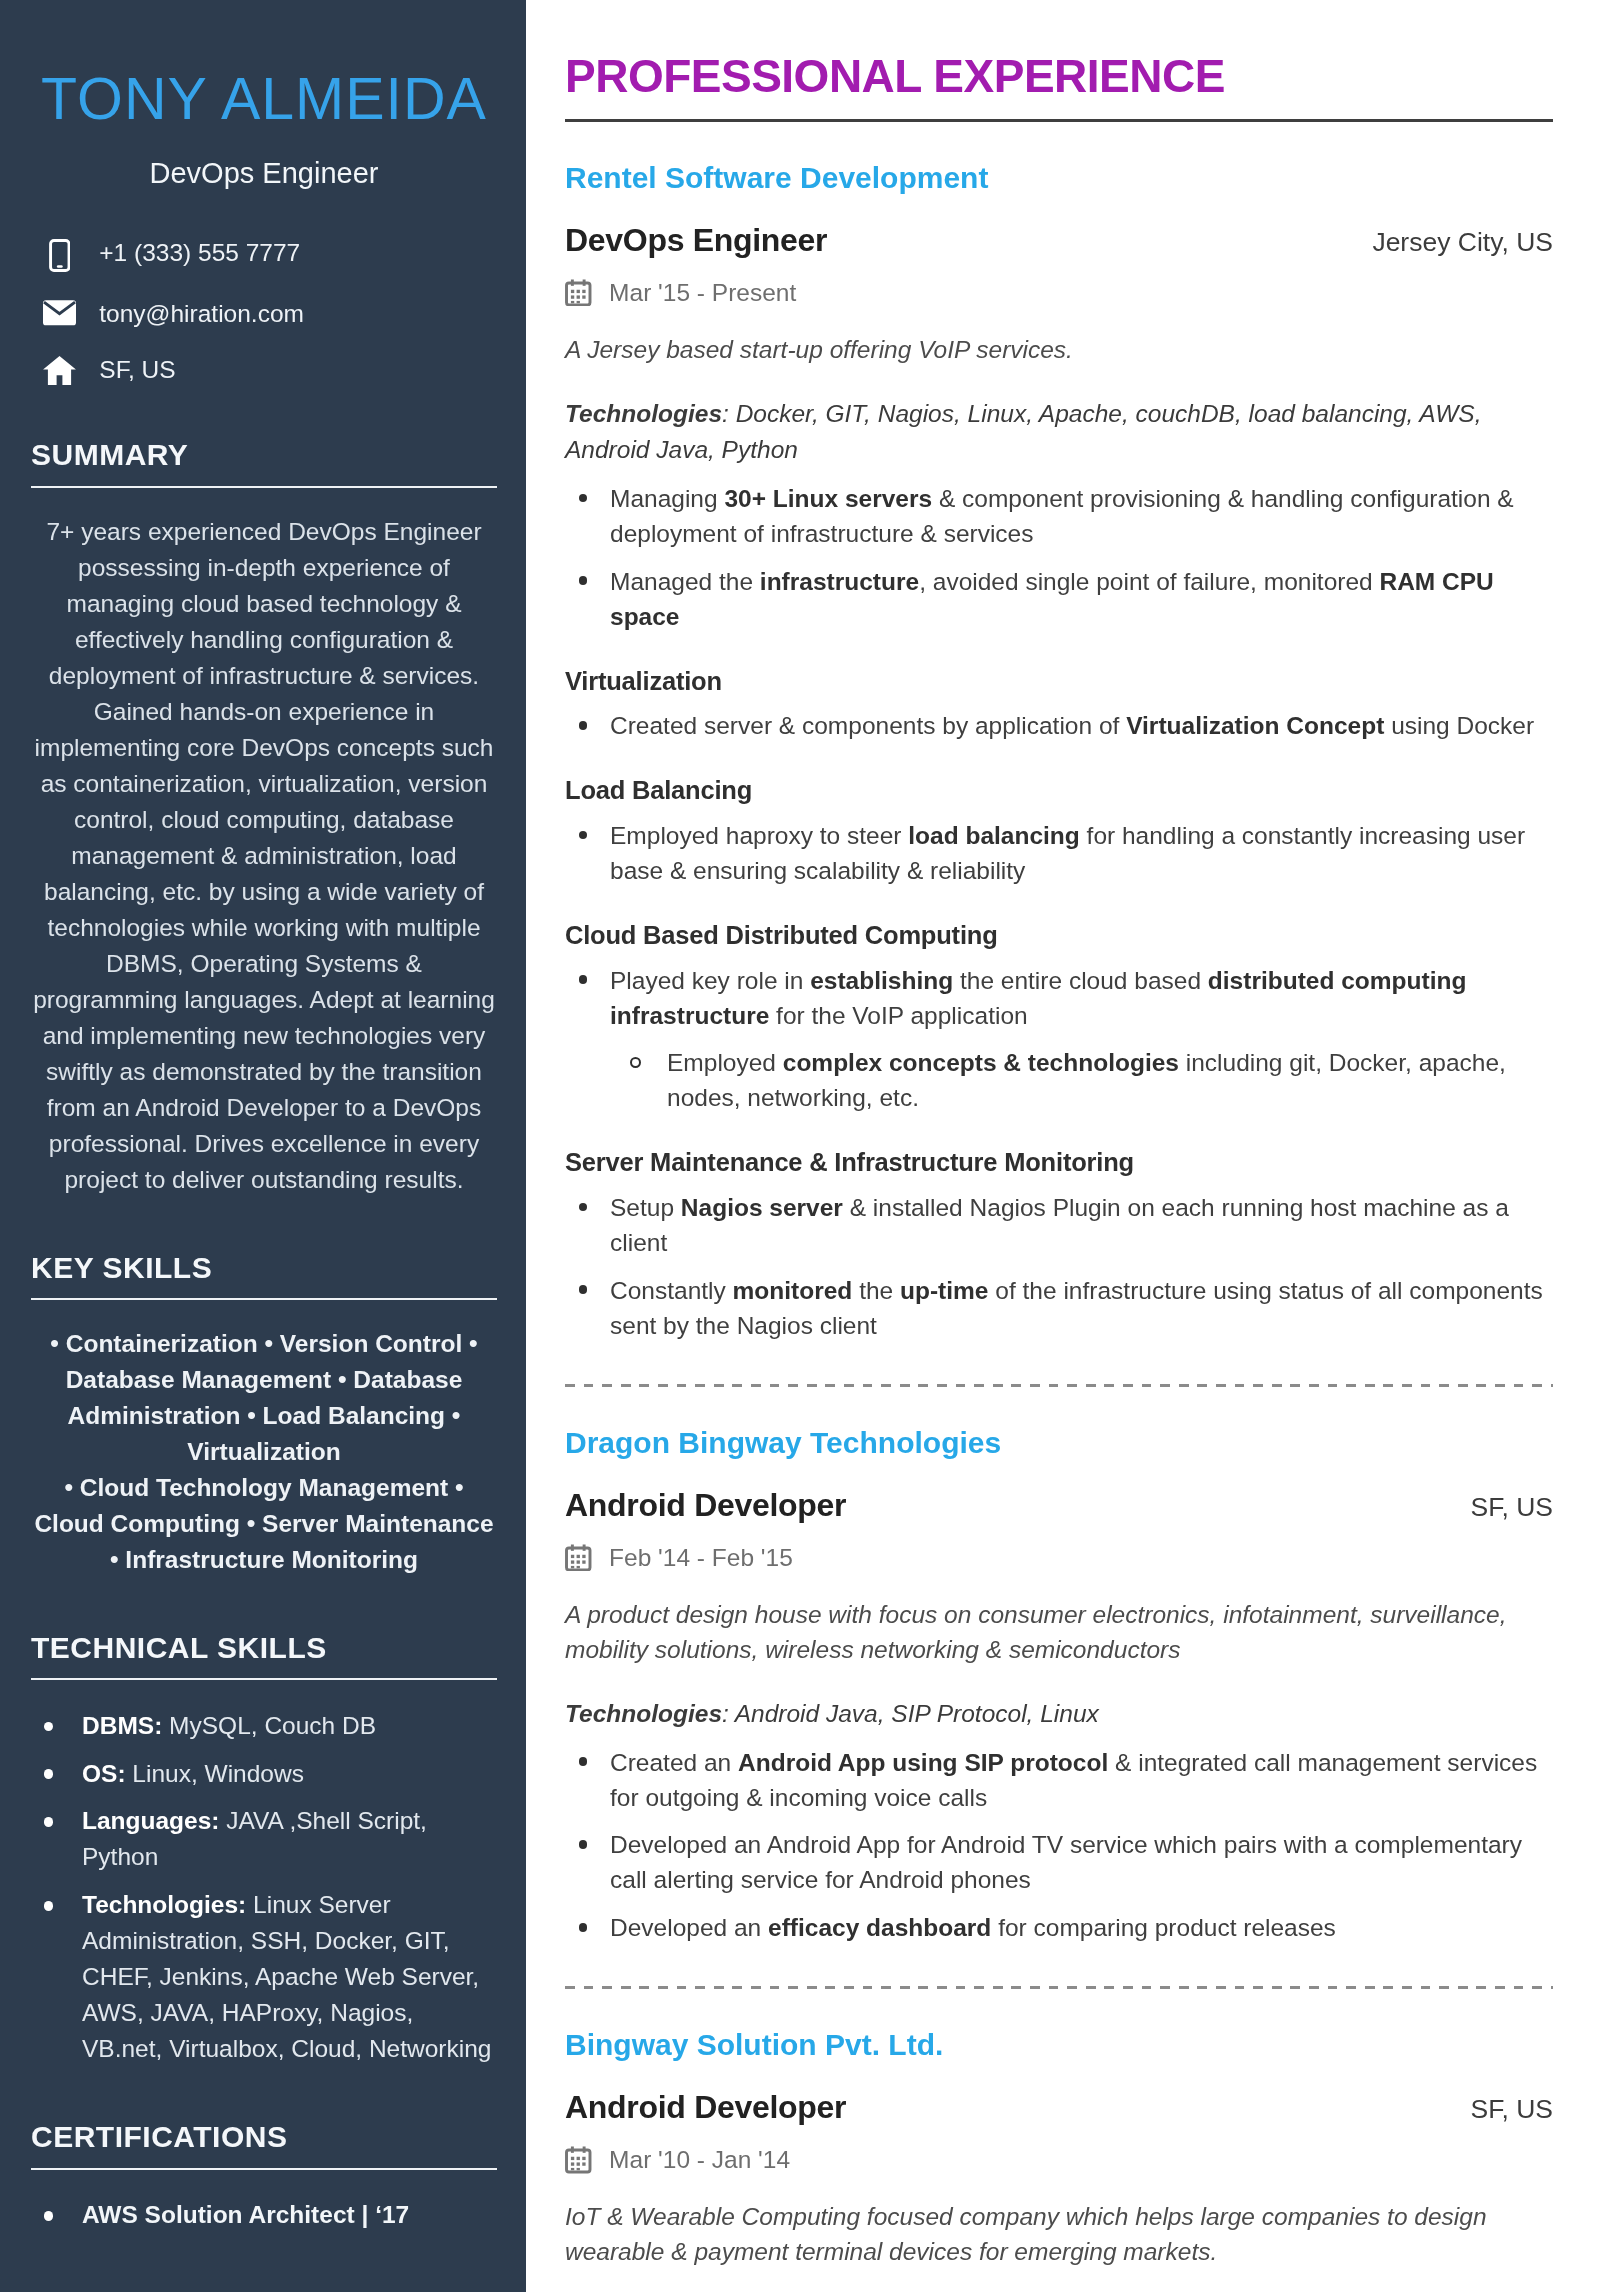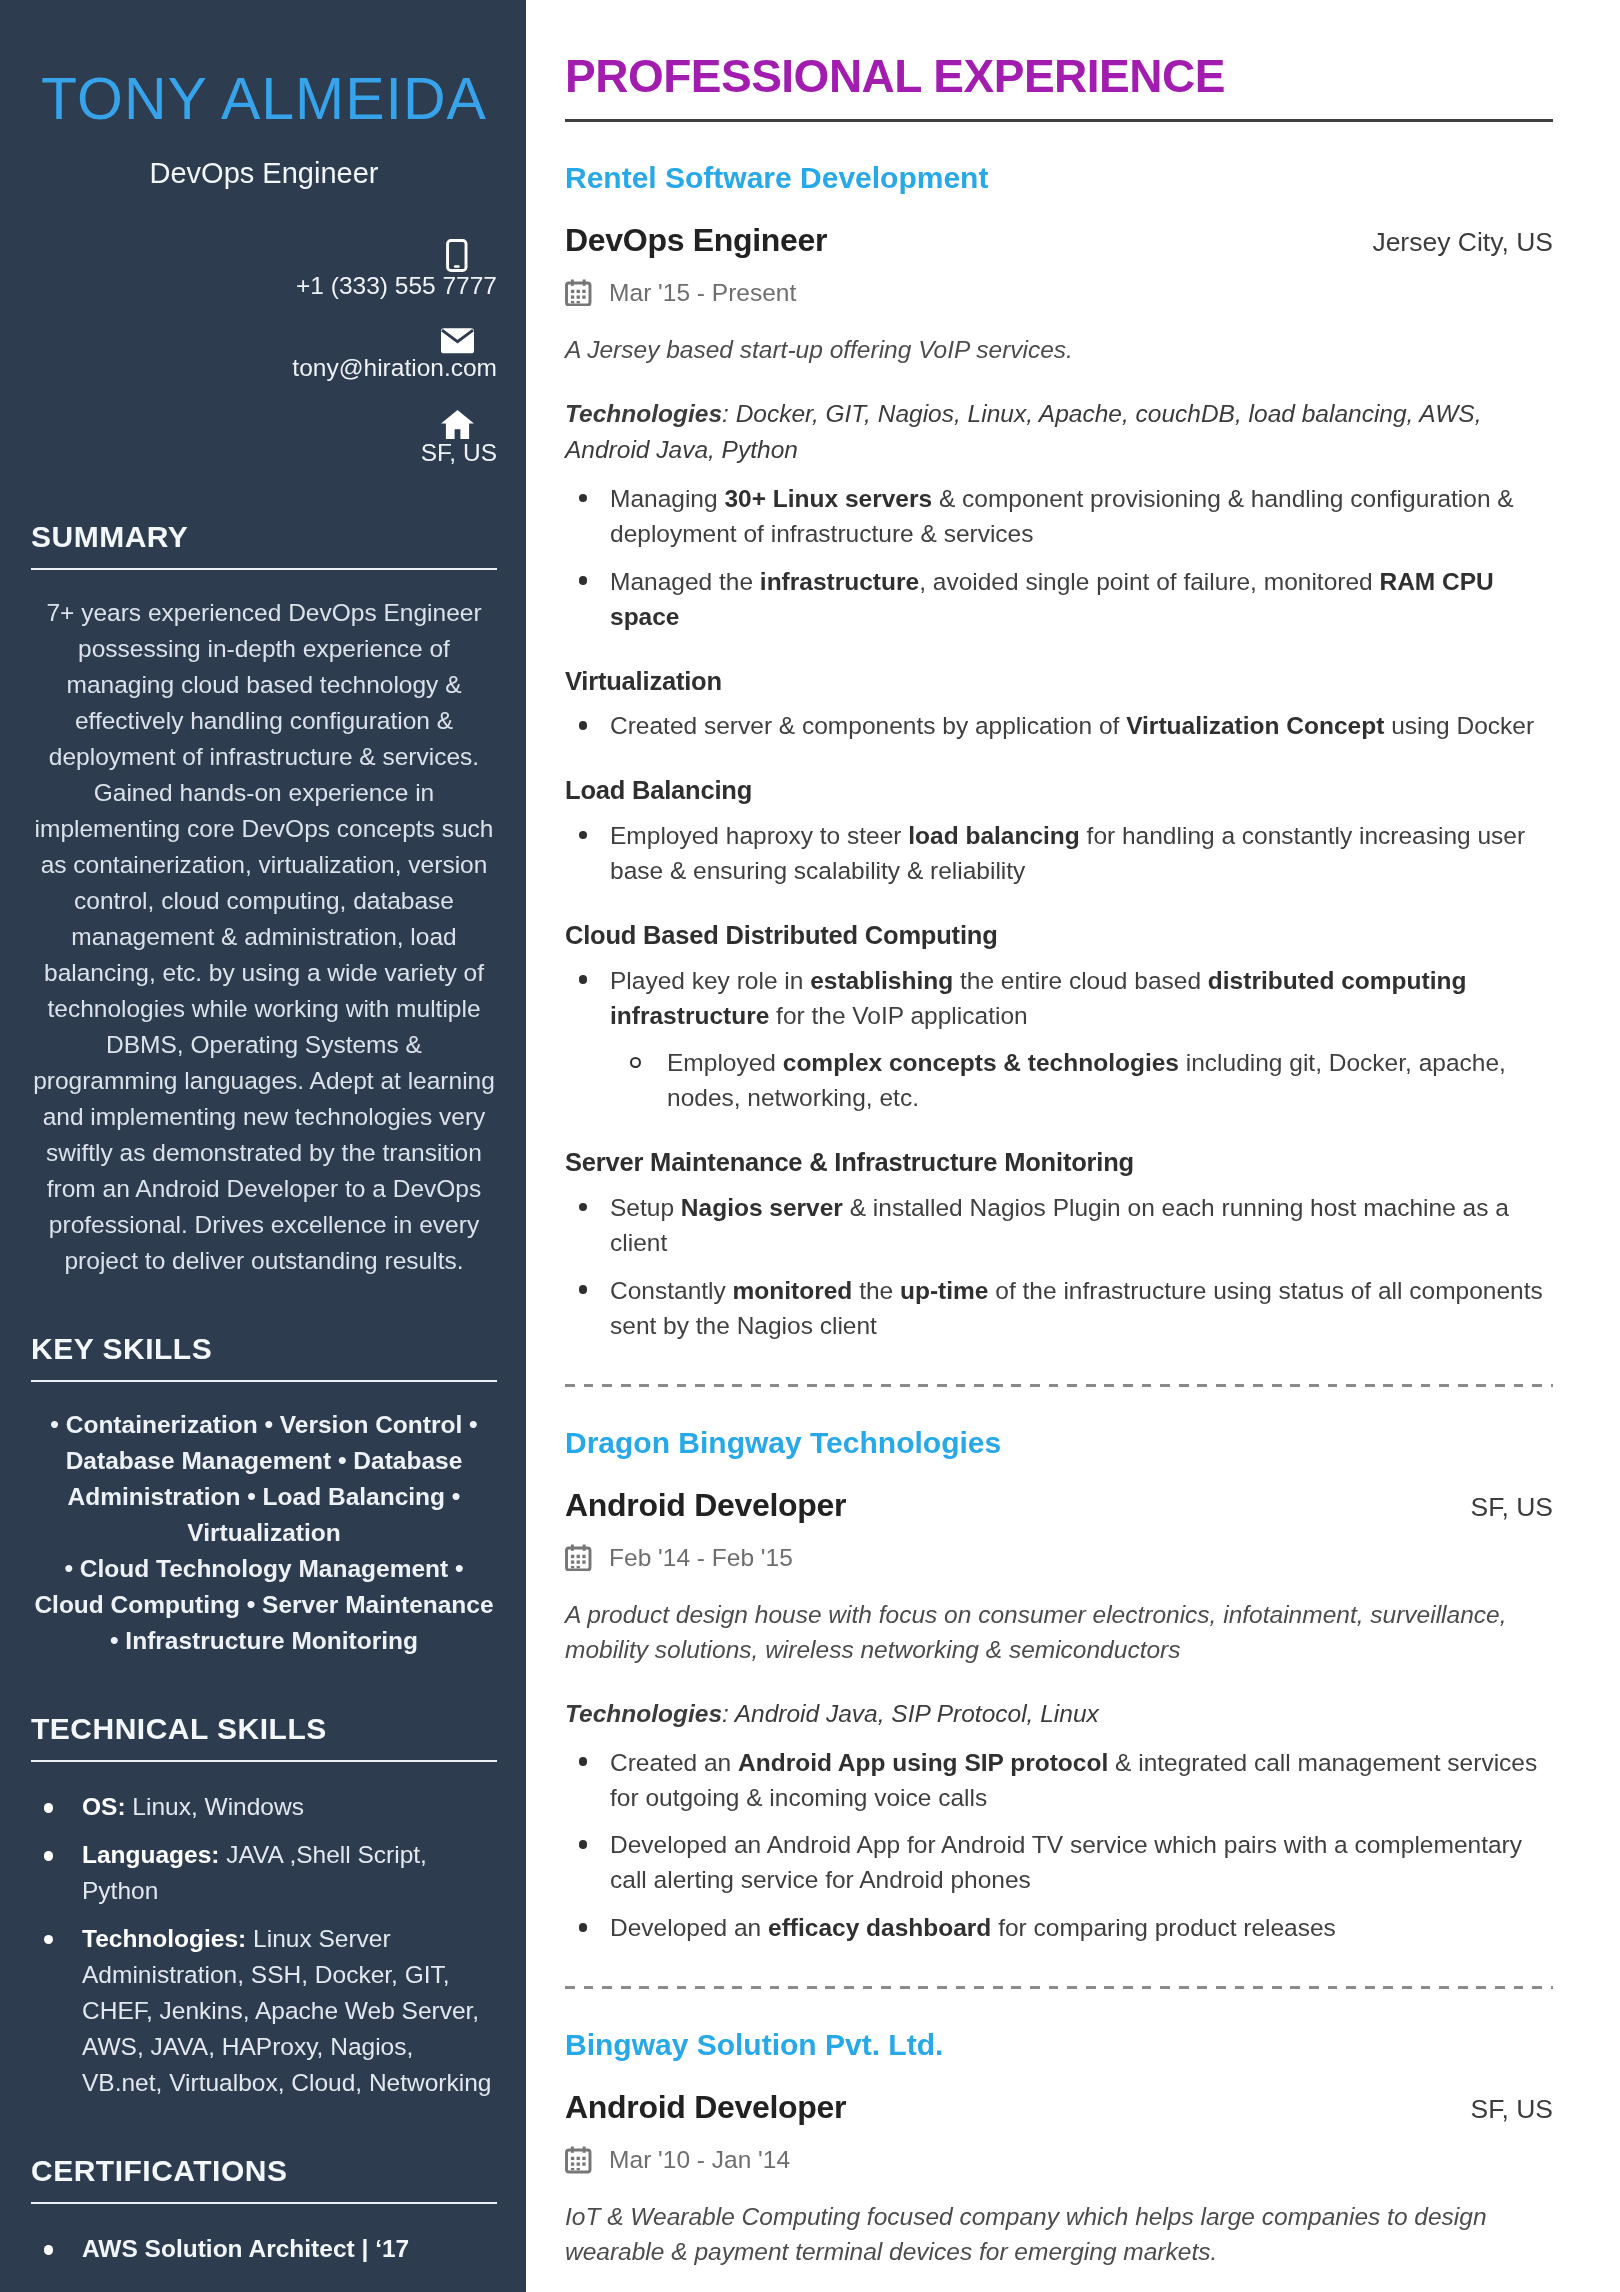--- a/index.html
+++ b/index.html
@@ -7,21 +7,21 @@
   body { font-family:"Liberation Sans", sans-serif; }
   .page { width:1620px; height:2293px; display:flex; overflow:hidden; background:#ffffff; }
 
   
   .sidebar { width:526px; flex-shrink:0; background:#2d3c4e; color:#dde3e9;
              padding:67px 29px 39px 31px; overflow:hidden; }
   .s-name { font-size:59px; font-weight:400; letter-spacing:1px; color:#36a3ea;
             text-align:center; line-height:1.1; white-space:nowrap; }
   .s-title { font-size:29px; color:#f2f6f9; text-align:center; margin-top:25.5px; }
   .contact { margin-top:49px; }
-  .c-row { display:flex; align-items:flex-end; margin-bottom:28px; font-size:24.5px; color:#eef2f6;flex-direction:column; }
+  .c-row { display:flex; align-items:flex-start; margin-bottom:28px; font-size:24.5px; color:#eef2f6; }
   .c-icon { width:33px; margin-left:11.8px; margin-right:23.5px; display:flex; justify-content:center; align-items:center; }
   .c-icon svg { display:block; }
 
   .s-section { margin-top:53px; }
   .s-head { font-size:30px; font-weight:700; color:#f4f7fa; letter-spacing:0.5px;
             padding-bottom:13.7px; border-bottom:2.9px solid #eef2f5; }
   .s-summary-text { margin-top:25.5px; font-size:24.5px; line-height:36px; text-align:center; color:#dbe2e9; }
   .ks-group { margin-top:0; font-size:24.5px; line-height:36px; text-align:center; color:#eef2f6; font-weight:700; }
   .ks-wrap { margin-top:25.5px; }
 
@@ -107,20 +107,21 @@
       <h2 class="s-head">KEY SKILLS</h2>
       <div class="ks-wrap">
         <p class="ks-group">• Containerization • Version Control • Database Management • Database Administration • Load Balancing • Virtualization</p>
         <p class="ks-group">• Cloud Technology Management • Cloud Computing • Server Maintenance • Infrastructure Monitoring</p>
       </div>
     </section>
 
     <section class="s-section">
       <h2 class="s-head">TECHNICAL SKILLS</h2>
       <ul class="s-list">
+        <li><span class="s-label">DBMS:</span><span> MySQL, Couch DB</span></li>
         <li><span class="s-label">OS:</span><span> Linux, Windows</span></li>
         <li><span class="s-label">Languages:</span><span> JAVA ,Shell Script, Python</span></li>
         <li><span class="s-label">Technologies:</span><span> Linux Server Administration, SSH, Docker, GIT, CHEF, Jenkins, Apache Web Server, AWS, JAVA, HAProxy, Nagios, VB.net, Virtualbox, Cloud, Networking</span></li>
       </ul>
     </section>
 
     <section class="s-section">
       <h2 class="s-head">CERTIFICATIONS</h2>
       <ul class="s-list">
         <li><span class="s-cert">AWS Solution Architect  | ‘17</span></li>

